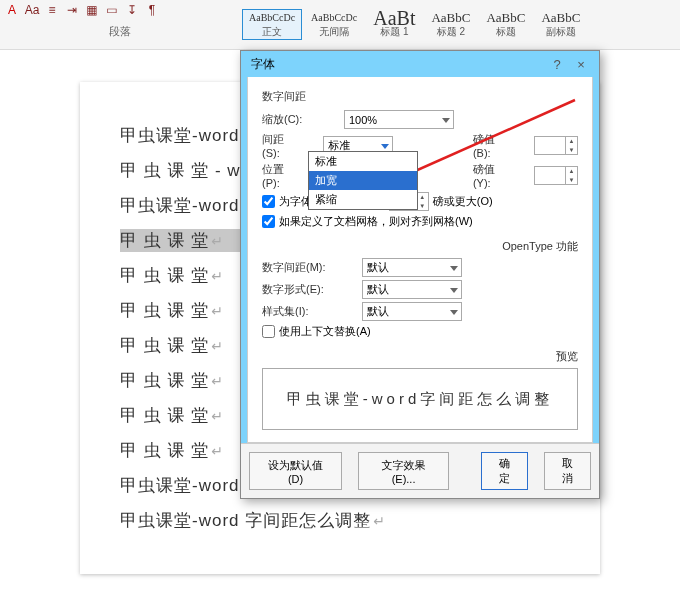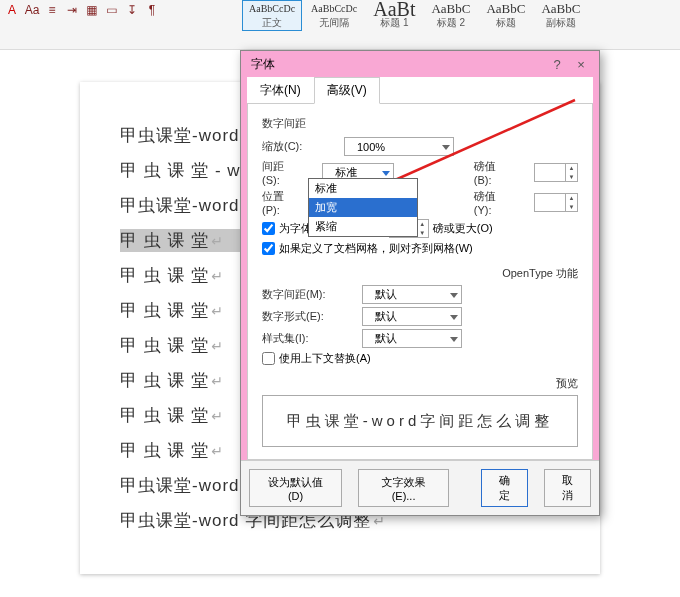--- a/index.html
+++ b/index.html
@@ -5,56 +5,56 @@
   * { box-sizing: border-box; font-family: "Microsoft YaHei", "SimSun", sans-serif; }
   body { margin: 0; width: 680px; height: 597px; background: #fff; overflow: hidden; position: relative; font-size: 12px; }
 
   
   .ribbon { height: 50px; background: #f5f5f5; border-bottom: 1px solid #dcdcdc; display: flex; }
   .ribbon-left { width: 240px; display:flex; flex-direction:column; }
   .ribbon-icons { display:flex; gap:4px; padding:2px 4px; }
   .r-icon { width:16px; height:16px; display:flex; align-items:center; justify-content:center; color:#7f1d1d; font-size:12px; }
   .r-icon.red { color:#c00; }
   .group-label { text-align:center; color:#666; font-size:11px; margin-top:4px; }
-  .ribbon-right { flex:1; display:flex; flex-direction:column; }
+  .ribbon-right { flex:1; display:flex; flex-direction:row; }
   .styles-row { display:flex; gap:2px; padding:0 2px; align-items:center; }
   .style-box { border:1px solid transparent; padding:1px 6px 0 6px; text-align:center; min-width:52px; }
   .style-box.selected { border:1px solid #2a8dd4; background:#e6f2fb; }
   .style-preview { font-family: serif; color:#333; line-height:14px; }
   .style-name { font-size:10px; color:#555; }
 
   
   .doc-page { position:absolute; top:82px; left:80px; width:520px; background:#fff; box-shadow:0 1px 4px rgba(0,0,0,0.25); padding:30px 40px; }
   .doc-line { font-size:17px; color:#333; margin:12px 0; letter-spacing:1px; }
   .doc-line.sel { background:#c8c8c8; }
   .doc-line .cursor::after { content:"↵"; color:#aaa; font-size:14px; margin-left:2px; }
 
   
-  .dialog { position:absolute; top:50px; left:240px; width:360px; background:#f9a8d4; border:1px solid #888; box-shadow:3px 3px 10px rgba(0,0,0,0.35); }
+  .dialog { position:absolute; top:50px; left:240px; width:360px; background:#7dd3fc; border:1px solid #888; box-shadow:3px 3px 10px rgba(0,0,0,0.35); }
   .dlg-title { height:26px; display:flex; align-items:center; padding:0 6px 0 10px; font-size:12px; }
   .dlg-title .spacer { flex:1; }
   .dlg-close, .dlg-help { width:24px; text-align:center; color:#555; font-size:13px; cursor:default; }
   .tabs { display:flex; border-bottom:1px solid #ccc; background:#fff; margin:0 6px; }
   .tab { padding:4px 12px; font-size:12px; border:1px solid transparent; border-bottom:none; margin-bottom:-1px; }
   .tab.active { border:1px solid #ccc; border-bottom:1px solid #fff; background:#fff; }
   .dlg-body { padding:10px 14px 6px 14px; background:#fff; margin:0 6px; border:1px solid #ccc; border-top:none; position:relative; }
   .section-label { font-size:11px; color:#333; margin:2px 0 6px 0; }
   .row { display:flex; align-items:center; margin:3px 0; font-size:11px;gap:36px; }
   .row label { width:46px; color:#333; }
-  .combo { border:1px solid #aaa; height:19px; background:#fff; display:flex; align-items:center; padding:0 16px 0 12px; position:relative; font-size:11px; }
+  .combo { border:1px solid #aaa; height:19px; background:#fff; display:flex; align-items:center; padding:0 16px 0 4px; position:relative; font-size:11px; }
   .combo::after { content:""; position:absolute; right:3px; top:7px; border-left:4px solid transparent; border-right:4px solid transparent; border-top:5px solid #666; }
   .combo.open::after { border-top-color:#2a6fcf; }
   .spin { width:44px; border:1px solid #aaa; height:19px; background:#fff; display:flex; }
   .spin-input { flex:1; border:none; font-size:11px; padding:0 2px; min-width:0; }
   .spin-btns { width:12px; display:flex; flex-direction:column; border-left:1px solid #aaa; }
   .spin-btns div { flex:1; display:flex; align-items:center; justify-content:center; font-size:6px; color:#555; }
   .chk { display:flex; align-items:center; gap:4px; font-size:11px; margin:3px 0; }
   .chk input { margin:0; }
   .group-title { font-size:11px; margin:10px 0 4px 0; color:#333;text-align:right; }
-  .preview-box { border:1px solid #aaa; height:52px; margin:4px 0 6px 0; display:flex; align-items:center; justify-content:center; font-size:15px; letter-spacing:4px; color:#333; }
+  .preview-box { border:1px solid #aaa; height:62px; margin:4px 0 6px 0; display:flex; align-items:center; justify-content:center; font-size:15px; letter-spacing:4px; color:#333; }
   .dlg-btns { display:flex; padding:8px; gap:16px; border-top:1px solid #ccc; background:#f3f3f3;justify-content:flex-end; }
   .btn { border:1px solid #aaa; background:#f7f7f7; padding:3px 12px; font-size:11px; }
   .btn.primary { border:1px solid #2a6fcf; }
 
   
   .ddlist { position:absolute; border:1px solid #666; background:#fff; z-index:5; font-size:11px; }
   .ddlist div { padding:2px 6px; }
   .ddlist .hilite { background:#2a6fcf; color:#fff; }
 
   
@@ -68,20 +68,21 @@
     <div class="ribbon-icons">
       <span class="r-icon red">A</span>
       <span class="r-icon">Aa</span>
       <span class="r-icon">≡</span>
       <span class="r-icon">⇥</span>
       <span class="r-icon">▦</span>
       <span class="r-icon">▭</span>
       <span class="r-icon">↧</span>
       <span class="r-icon">¶</span>
     </div>
+    <div class="group-label">段落</div>
   </div>
   <div class="ribbon-right">
     <div class="styles-row" id="styles-row">
         <div class="style-box selected">
           <div class="style-preview" style="font-size:10px">AaBbCcDc</div>
           <div class="style-name">正文</div>
         </div>
         <div class="style-box">
           <div class="style-preview" style="font-size:10px">AaBbCcDc</div>
           <div class="style-name">无间隔</div>
@@ -120,24 +121,20 @@
     <div class="doc-line">甲虫课堂-word 字间距怎么调整<span class="cursor"></span></div>
     <div class="doc-line">甲虫课堂-word 字间距怎么调整<span class="cursor"></span></div>
   </div>
 
 <div class="dialog">
   <div class="dlg-title">
     <span>字体</span>
     <span class="spacer"></span>
     <span class="dlg-help">?</span>
     <span class="dlg-close">×</span>
-  </div>
-  <div class="tabs">
-    <div class="tab">字体(N)</div>
-    <div class="tab active">高级(V)</div>
   </div>
   <div class="dlg-body">
 
     <div class="section-label">数字间距</div>
 
     <div class="row">
       <label>缩放(C):</label>
       <div class="combo" style="width:110px">
           <span>100%</span>
         </div>

